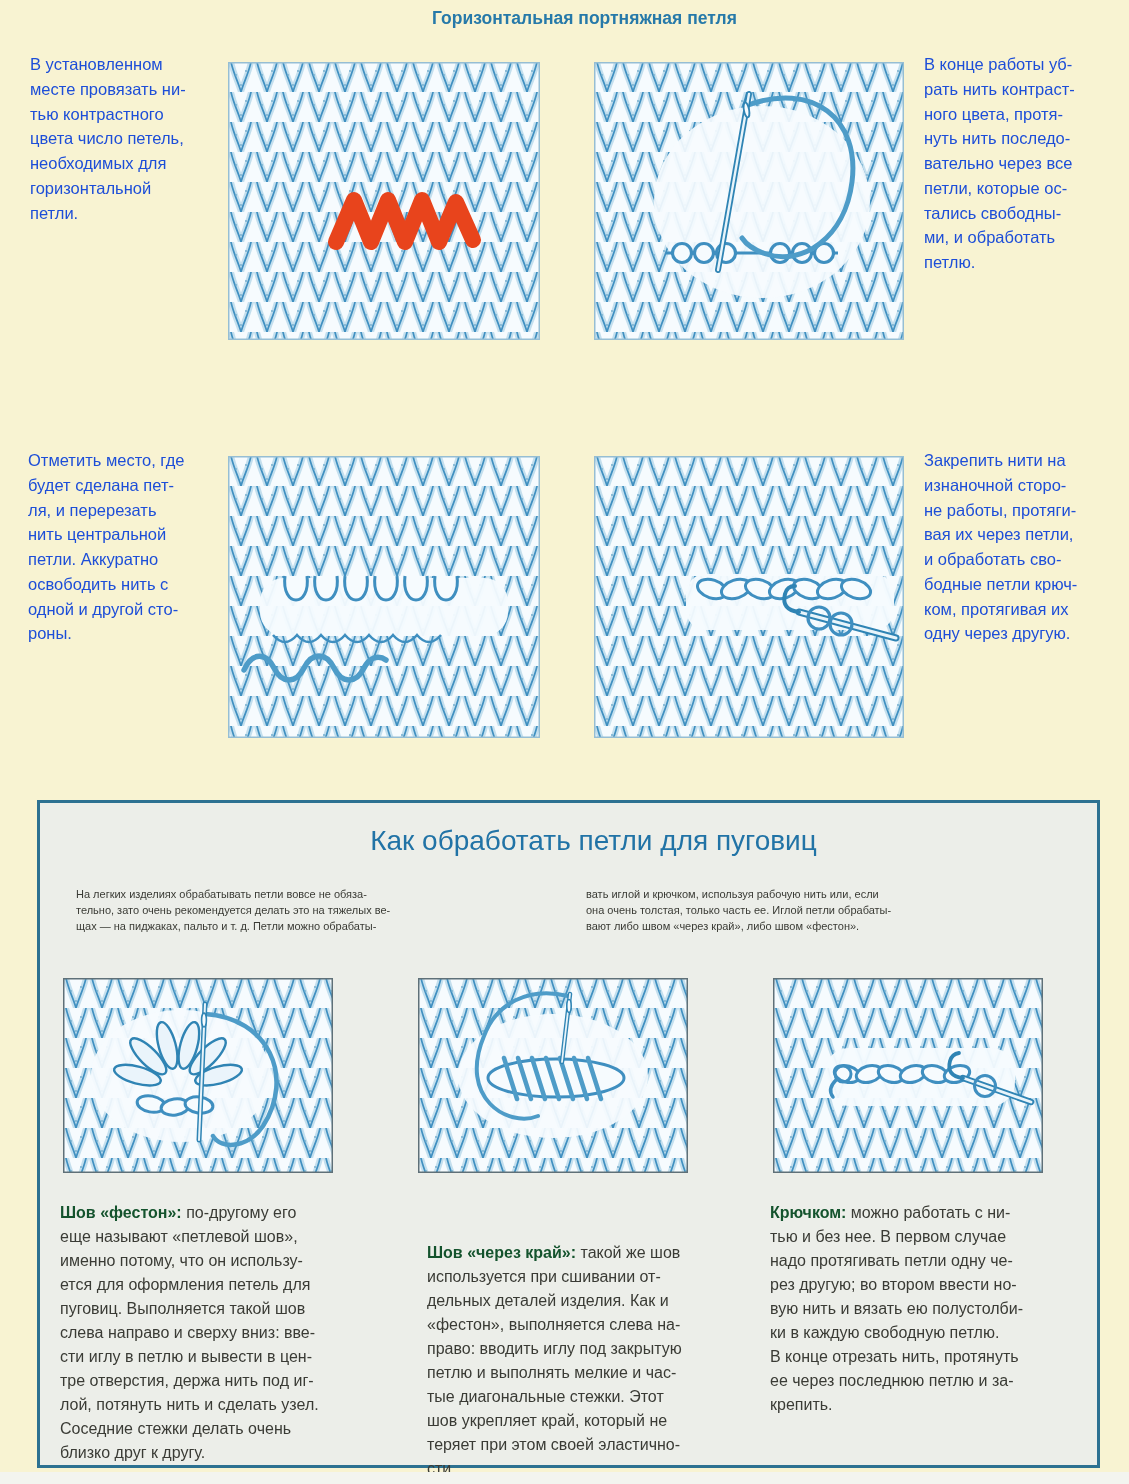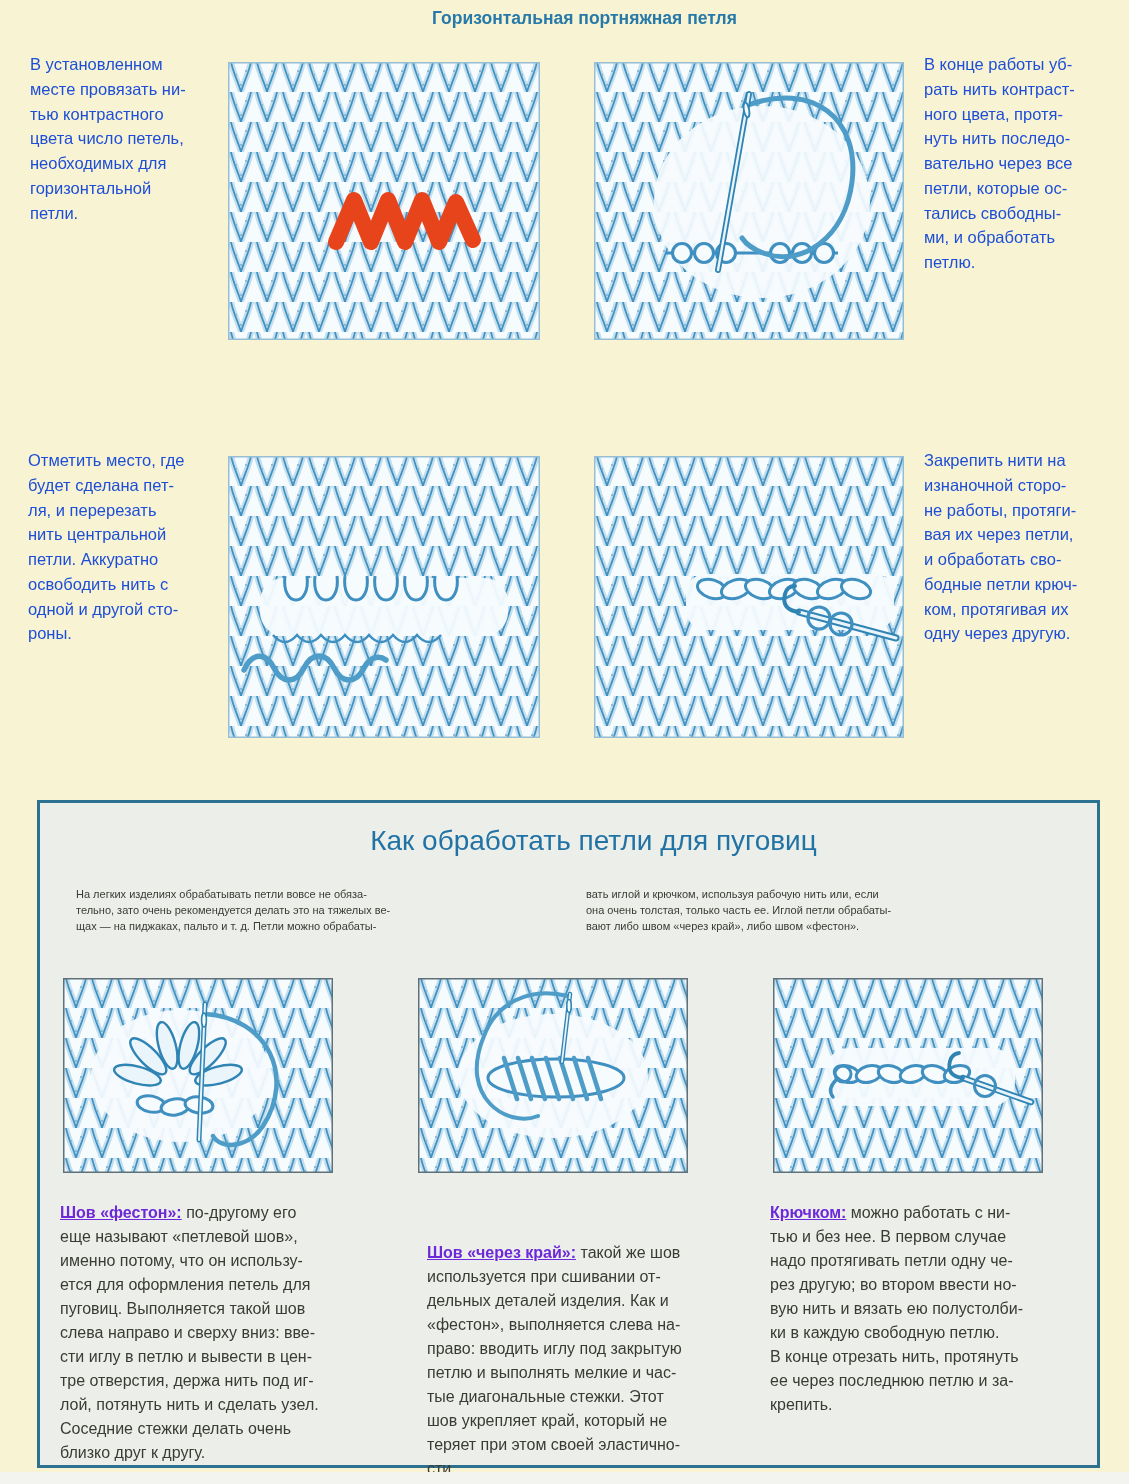--- a/index.html
+++ b/index.html
@@ -17,21 +17,21 @@
   .intro{position:absolute;top:76px;white-space:pre-line;font-size:11px;
          line-height:1.45;color:#3a3b35;margin:8px;}
   #intro1{left:28px;width:505px;}
   #intro2{left:538px;width:510px;}
   .bill{position:absolute;top:175px;}
   .block{position:absolute;top:398px;white-space:pre-line;font-size:16px;
          line-height:1.5;color:#3a3b35;margin:0;}
   #block1{left:20px;width:315px;}
   #block2{left:387px;width:315px;margin-top:40px;}
   #block3{left:730px;width:318px;}
-  .lead{font-weight:bold;color:#6d28d9;text-decoration:underline;}
+  .lead{font-weight:bold;color:#14532d;}
   .bottom-strip{position:absolute;left:0;top:1472px;width:100%;height:12px;background:#f3f4ef;}
 </style>
 </head>
 <body>
 
 <div class="page">
 
   <div class="sec-title" style="top:8px">Горизонтальная портняжная петля</div>
 
   <p class="para" style="left:30px;top:52px;width:192px">В установленном

